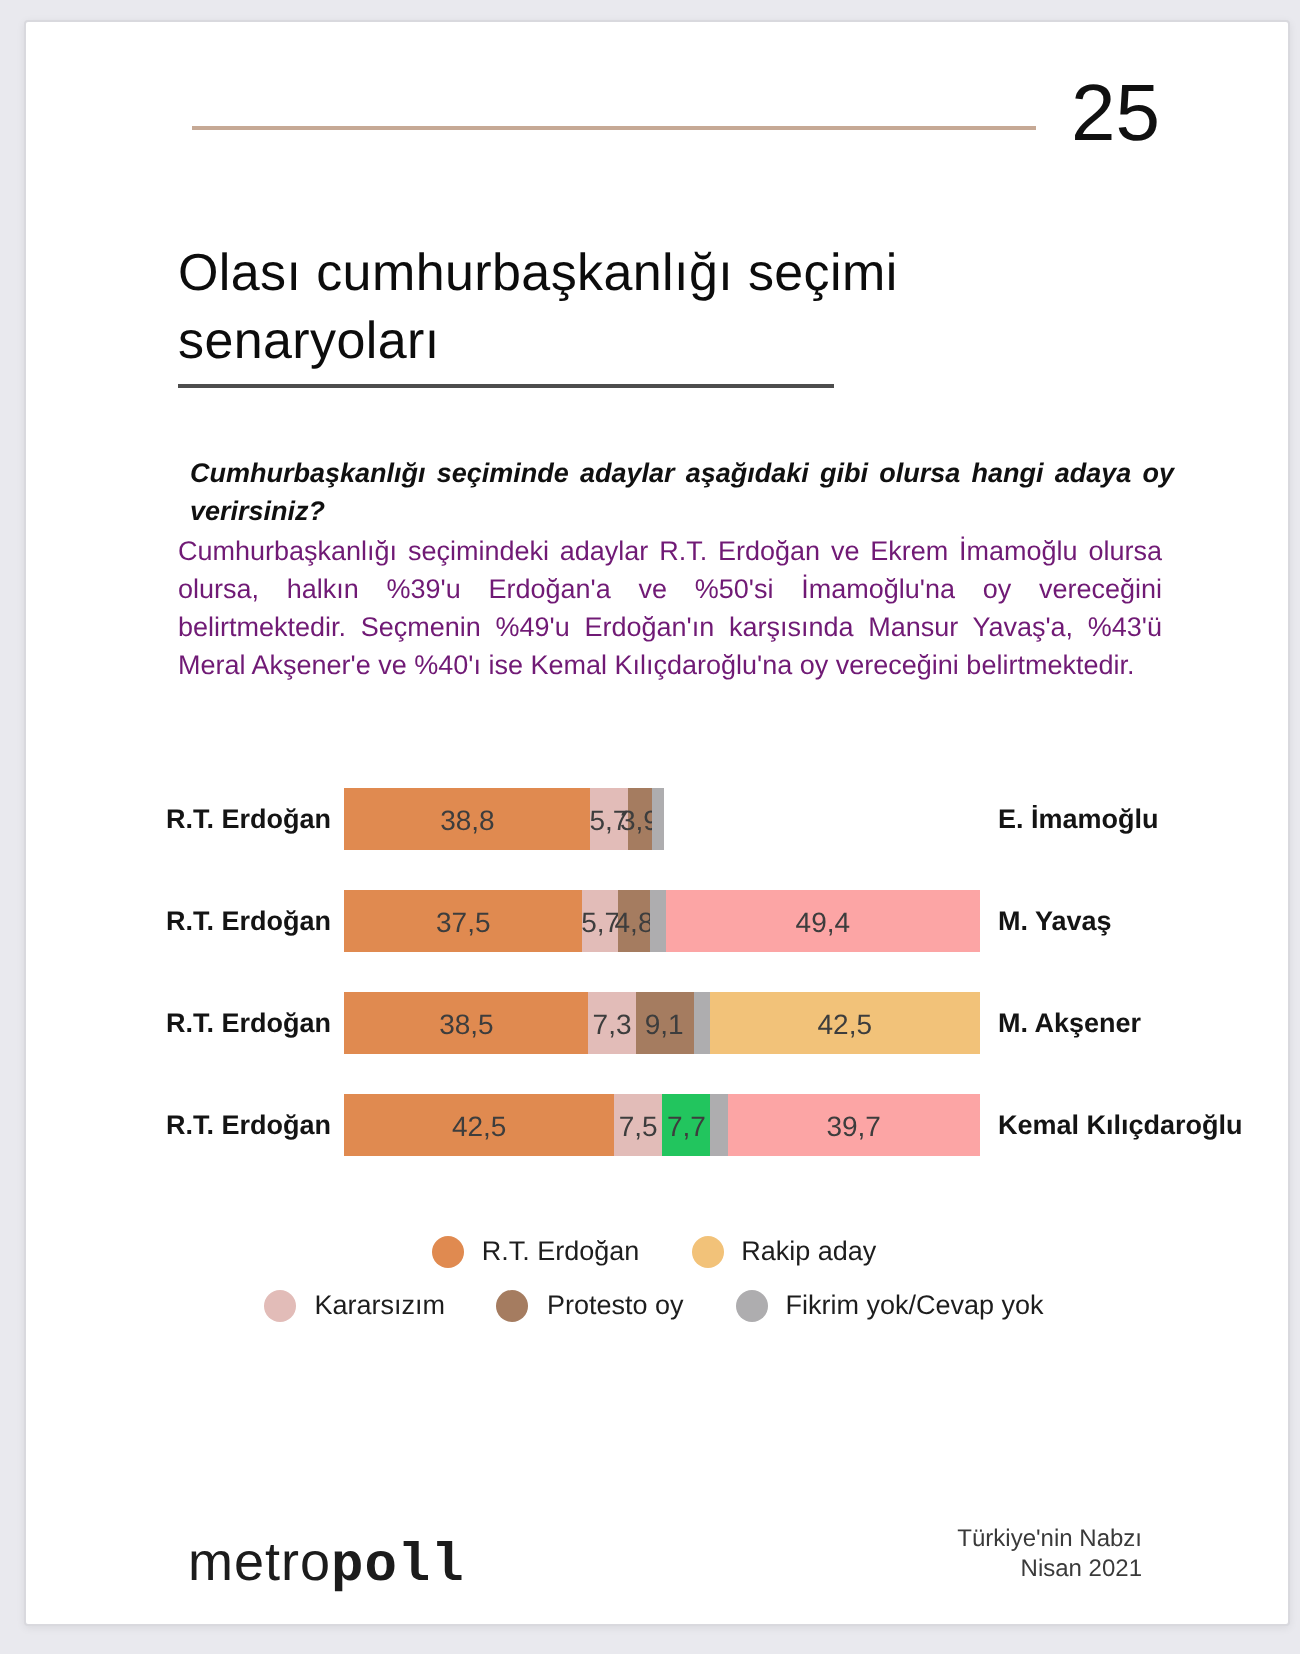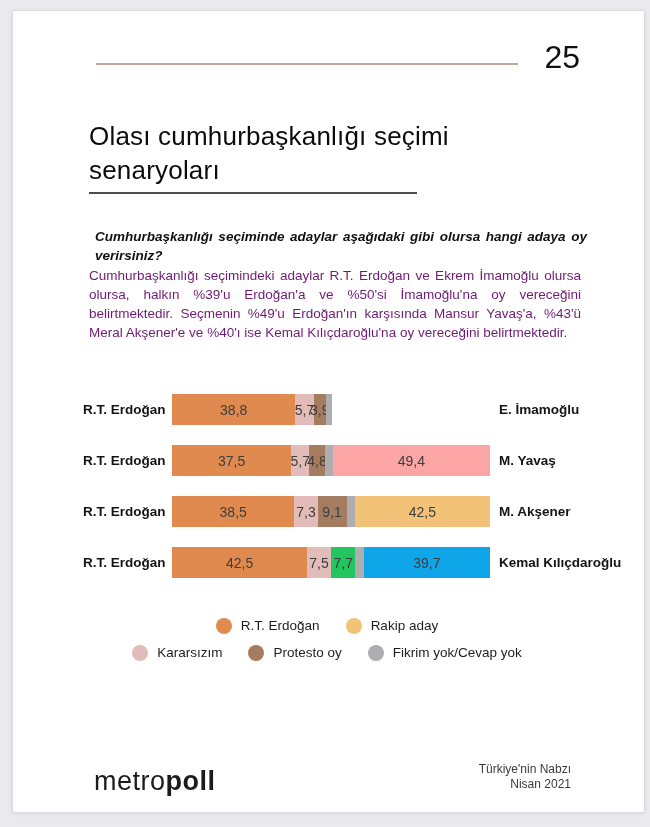--- a/index.html
+++ b/index.html
@@ -17,21 +17,21 @@
     border:1px solid #D9D9DE;
     border-radius:2px;
     box-shadow:0 1px 4px rgba(0,0,0,.07);
   }
   .top-rule{
     position:absolute;left:83px;top:52px;
     width:422px;height:2px;
   }
   .page-number{
     position:absolute;right:64px;top:24px;
-    font-size:32px;line-height:44px;color:#101010;
+    font-size:40px;line-height:44px;color:#101010;
   }
   .title{
     position:absolute;left:76px;top:108px;
     font-size:26px;line-height:34px;color:#0c0c0c;
     letter-spacing:.2px;
   }
   .title-underline{
     position:absolute;left:76px;top:181px;
     width:328px;height:2px;background:#4d4d4d;
   }
@@ -67,21 +67,21 @@
     height:27px;column-gap:26px;
   }
   .legend-item{display:flex;align-items:center;}
   .legend-dot{width:16px;height:16px;border-radius:50%;margin-right:9px;flex:none;}
   .legend-label{font-size:13.5px;color:#1d1d1d;white-space:nowrap;}
   .logo{
     position:absolute;left:81px;top:755px;
     font-size:27px;line-height:30px;color:#1c1c1c;
     letter-spacing:.5px;
   }
-  .logo b{font-weight:bold;}
+  .logo b{font-weight:bold;font-family:Liberation Mono, monospace;}
   .footer-right{
     position:absolute;right:73px;top:751px;
     text-align:right;font-size:12px;line-height:15px;color:#3a3a3a;
   }
 </style>
 </head>
 <body>
 
 <div class="card">
 
@@ -159,21 +159,21 @@
           <div class="seg" style="width: 42.5%; background: rgb(224, 138, 80);">
             <span class="seg-label">42,5</span>
           </div>
           <div class="seg" style="width: 7.5%; background: rgb(226, 188, 184);">
             <span class="seg-label">7,5</span>
           </div>
           <div class="seg" style="width: 7.7%; background: #22c55e;">
             <span class="seg-label">7,7</span>
           </div>
           <div class="seg" style="width: 2.6%; background: rgb(174, 173, 175);"></div>
-          <div class="seg" style="width: 39.7%; background: #0ea5e9;">
+          <div class="seg" style="width: 39.7%; background: #fca5a5;">
             <span class="seg-label">39,7</span>
           </div>
         </div>
         <div class="row-label right">Kemal Kılıçdaroğlu</div>
       </div>
     </div>
 
   <div class="legend" id="legend">
       <div class="legend-row">
         <div class="legend-item">

